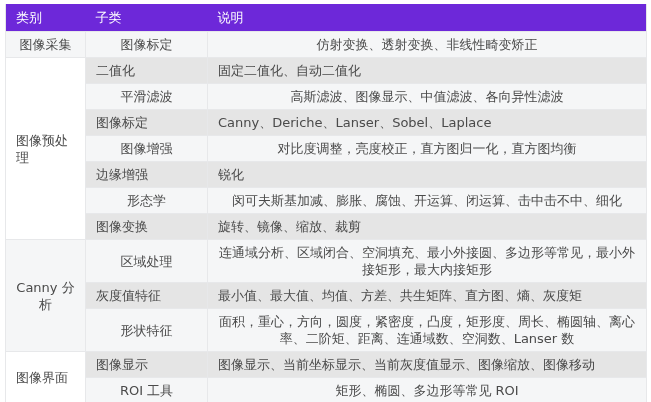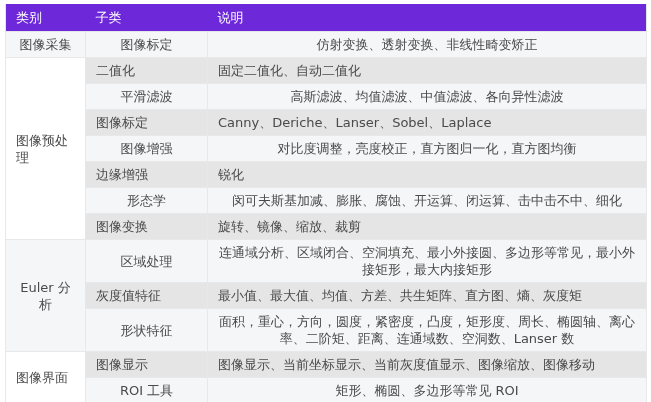--- a/index.html
+++ b/index.html
@@ -76,21 +76,21 @@
         <td>仿射变换、透射变换、非线性畸变矫正</td>
       </tr>
 
       <tr>
         <td class="cat cat-plain" rowspan="7">图像预处理</td>
         <td>二值化</td>
         <td>固定二值化、自动二值化</td>
       </tr>
       <tr class="stripe">
         <td>平滑滤波</td>
-        <td>高斯滤波、均值滤波、中值滤波、各向异性滤波</td>
+        <td>高斯滤波、图像显示、中值滤波、各向异性滤波</td>
       </tr>
       <tr>
         <td>图像标定</td>
         <td>Canny、Deriche、Lanser、Sobel、Laplace</td>
       </tr>
       <tr class="stripe">
         <td>图像增强</td>
         <td>对比度调整，亮度校正，直方图归一化，直方图均衡</td>
       </tr>
       <tr>
@@ -100,21 +100,21 @@
       <tr class="stripe">
         <td>形态学</td>
         <td>闵可夫斯基加减、膨胀、腐蚀、开运算、闭运算、击中击不中、细化</td>
       </tr>
       <tr>
         <td>图像变换</td>
         <td>旋转、镜像、缩放、裁剪</td>
       </tr>
 
       <tr class="stripe">
-        <td class="cat cat-shaded" rowspan="3">Euler 分析</td>
+        <td class="cat cat-shaded" rowspan="3">Canny 分析</td>
         <td>区域处理</td>
         <td>连通域分析、区域闭合、空洞填充、最小外接圆、多边形等常见，最小外接矩形，最大内接矩形</td>
       </tr>
       <tr>
         <td>灰度值特征</td>
         <td>最小值、最大值、均值、方差、共生矩阵、直方图、熵、灰度矩</td>
       </tr>
       <tr class="stripe">
         <td>形状特征</td>
         <td>面积，重心，方向，圆度，紧密度，凸度，矩形度、周长、椭圆轴、离心率、二阶矩、距离、连通域数、空洞数、Lanser 数</td>

